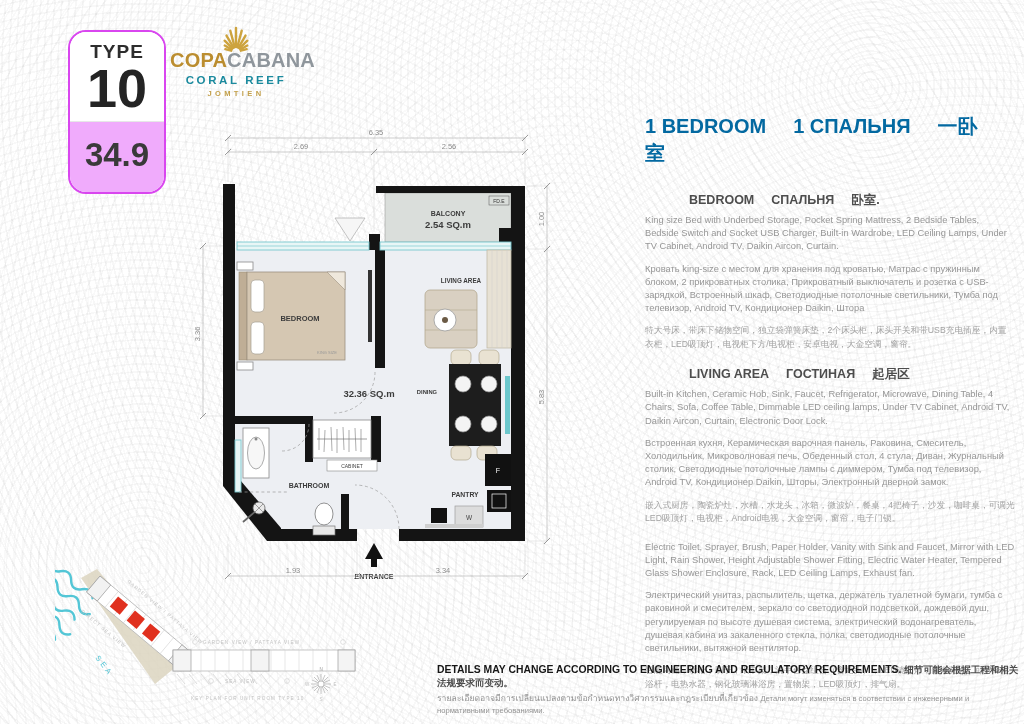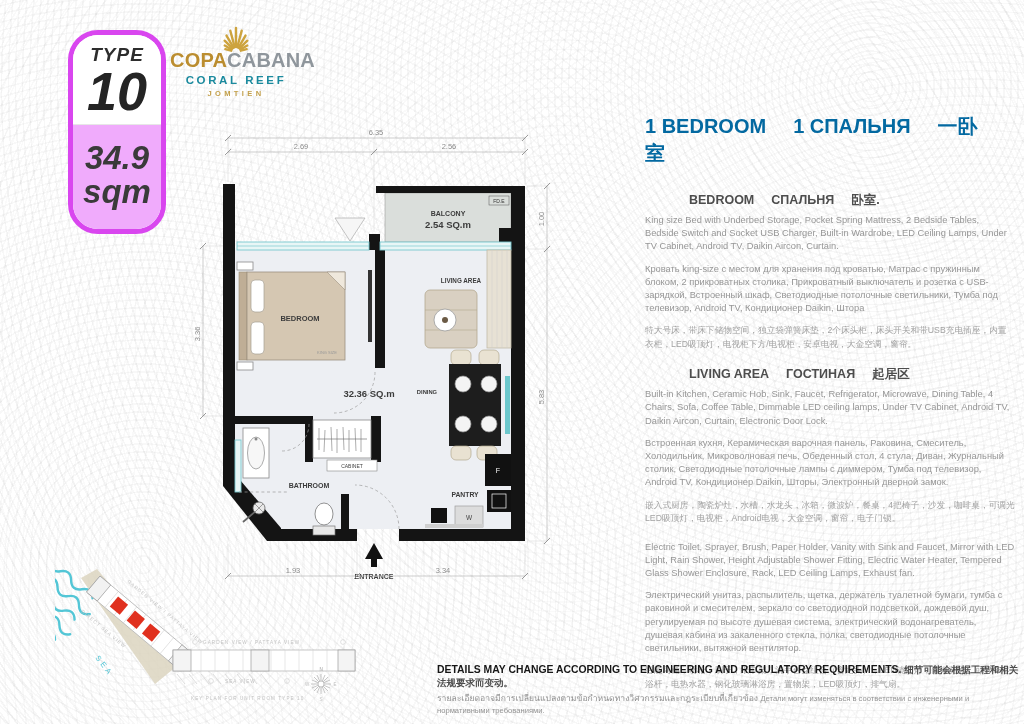--- a/index.html
+++ b/index.html
@@ -11,22 +11,22 @@
   .page::before {
     content:""; position:absolute; inset:0; pointer-events:none;
     background-image:
       repeating-radial-gradient(circle at 85% 12%, rgba(0,0,0,.030) 0 1.6px, transparent 1.6px 7px),
       repeating-radial-gradient(circle at 14% 78%, rgba(0,0,0,.026) 0 1.6px, transparent 1.6px 8px),
       repeating-radial-gradient(circle at 55% 45%, rgba(0,0,0,.020) 0 1.5px, transparent 1.5px 9.5px),
       repeating-radial-gradient(circle at 95% 85%, rgba(0,0,0,.022) 0 1.5px, transparent 1.5px 8.5px);
   }
 
   
-  .badge { position:absolute; left:68px; top:30px; width:98px; border-radius:30px; overflow:hidden;
-           border:5px solid #d946ef; background:#fff; text-align:center;font-style:italic; }
+  .badge { position:absolute; left:68px; top:30px; width:98px; border-radius:18px; overflow:hidden;
+           border:2px solid #d946ef; background:#fff; text-align:center; }
   .badge-top { padding:9px 0 7px; background:#fff; border-bottom:1px solid #e7e7e7; }
   .badge-type { font-size:19px; font-weight:bold; letter-spacing:1px; color:#2d2d2d; }
   .badge-num { font-size:54px; font-weight:bold; color:#242424; line-height:.95; }
   .badge-bottom { background:#f0abfc; padding:16px 0 20px; }
   .badge-area { font-size:33px; font-weight:bold; color:#3a3a3a; line-height:1.02; }
 
   
   .logo { position:absolute; left:170px; top:26px; width:132px; text-align:center; }
   .logo-rays { display:block; margin:0 auto; }
   .logo-brand { font-size:20px; font-weight:bold; letter-spacing:.2px; line-height:1; margin-top:-2px; }
@@ -75,21 +75,20 @@
 
 <div class="page">
 
   <div class="badge">
     <div class="badge-top">
       <div class="badge-type">TYPE</div>
       <div class="badge-num">10</div>
     </div>
     <div class="badge-bottom">
       <div class="badge-area">34.9</div>
-      <div class="badge-area">sqm</div>
     </div>
   </div>
 
   <div class="logo">
     <svg class="logo-rays" width="64" height="26" viewBox="0 0 64 26">
       <g transform="translate(32,26)" stroke="#cda33e" stroke-width="2.4" stroke-linecap="round">
         <line x1="0" y1="-5" x2="0" y2="-24"></line>
         <line x1="0" y1="-5" x2="0" y2="-22" transform="rotate(15)"></line>
         <line x1="0" y1="-5" x2="0" y2="-22" transform="rotate(-15)"></line>
         <line x1="0" y1="-5" x2="0" y2="-19" transform="rotate(30)"></line>

